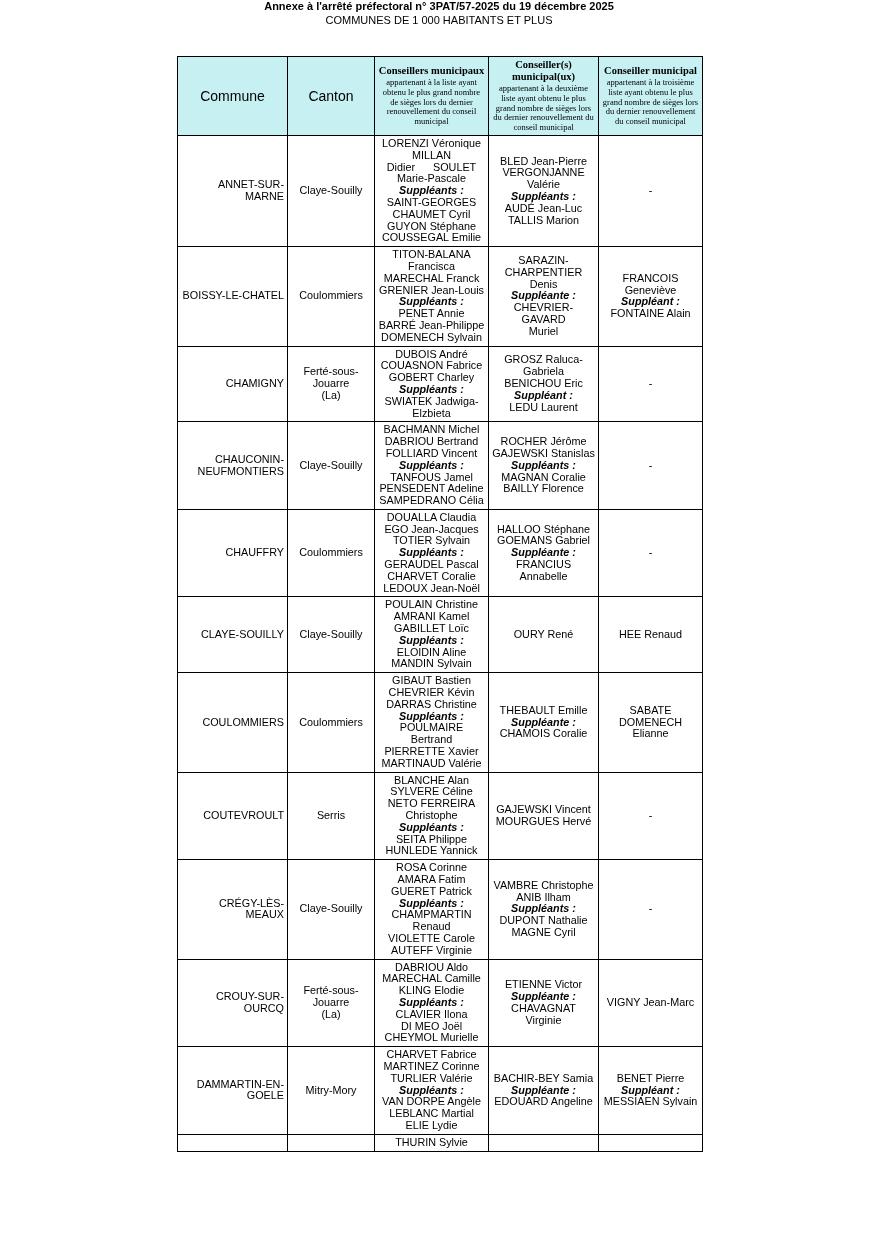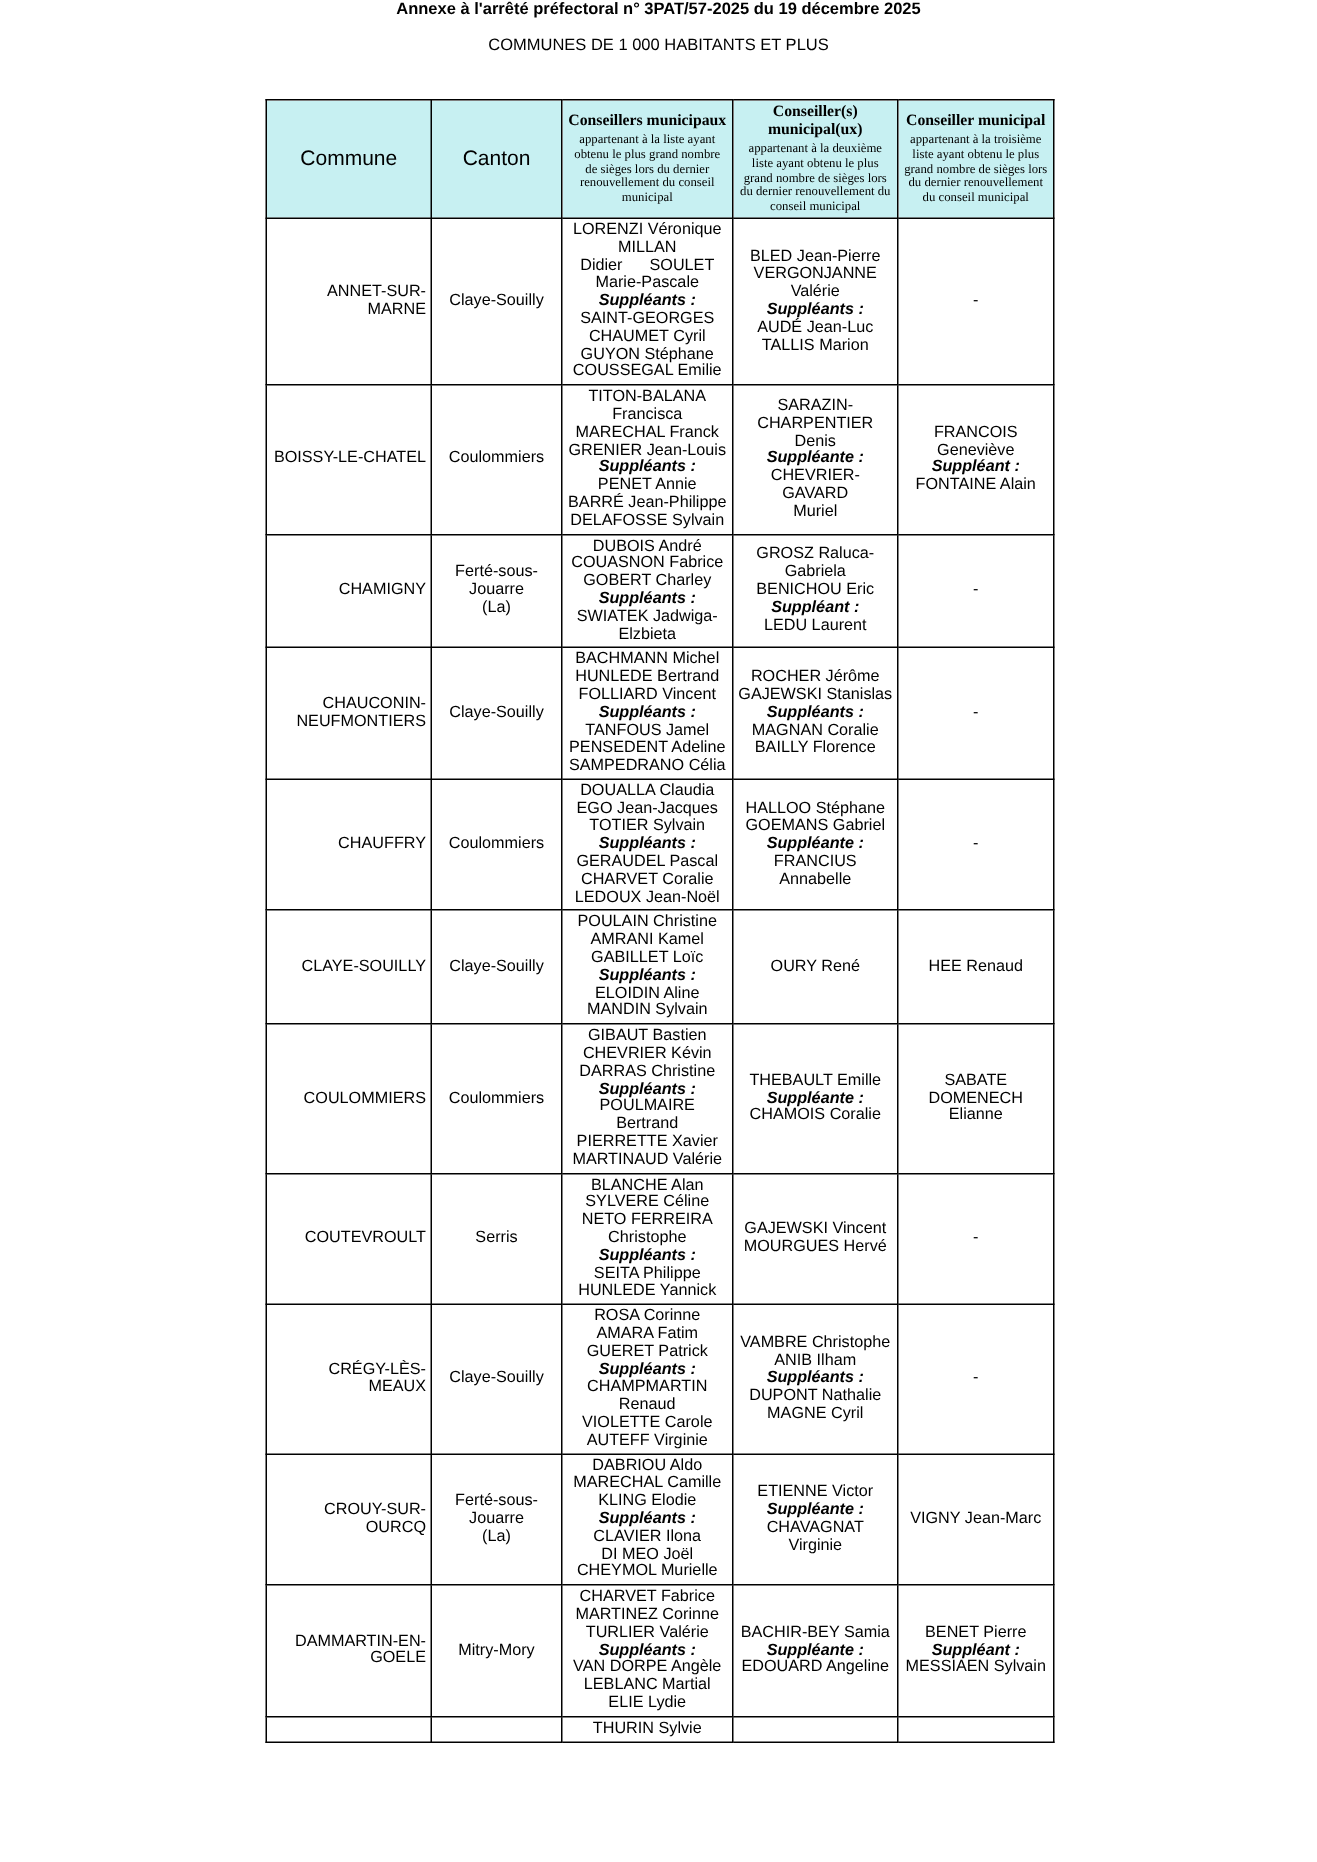--- a/index.html
+++ b/index.html
@@ -9,21 +9,21 @@
     font-family: "Liberation Sans", sans-serif;
     color: #000;
     position: relative;
   }
   .doc-title {
     text-align: center;
     font-weight: bold;
     font-size: 11px;
   }
   .doc-subtitle {
-    margin-top: 12px;
+    margin-top: 2px;
     text-align: center;
     font-size: 11px;
   }
   table.communes {
     border-collapse: collapse;
     table-layout: fixed;
     width: 525px;
     margin: 30px 0 0 177px;
   }
   table.communes col.c1 { width: 110px; }
@@ -141,21 +141,21 @@
           <td>
             <div class="line">Coulommiers</div>
           </td>
           <td>
             <div class="line">TITON-BALANA Francisca</div>
             <div class="line">MARECHAL Franck</div>
             <div class="line">GRENIER Jean-Louis</div>
             <div class="line"><span class="sup">Suppléants :</span></div>
             <div class="line">PENET Annie</div>
             <div class="line">BARRÉ Jean-Philippe</div>
-            <div class="line">DELAFOSSE Sylvain</div>
+            <div class="line">DOMENECH Sylvain</div>
           </td>
           <td>
             <div class="line">SARAZIN-</div>
             <div class="line">CHARPENTIER Denis</div>
             <div class="line"><span class="sup">Suppléante :</span></div>
             <div class="line">CHEVRIER-GAVARD</div>
             <div class="line">Muriel</div>
           </td>
           <td>
             <div class="line">FRANCOIS Geneviève</div>
@@ -191,21 +191,21 @@
         <tr>
           <td class="commune">
             <div class="line">CHAUCONIN-</div>
             <div class="line">NEUFMONTIERS</div>
           </td>
           <td>
             <div class="line">Claye-Souilly</div>
           </td>
           <td>
             <div class="line">BACHMANN Michel</div>
-            <div class="line">HUNLEDE Bertrand</div>
+            <div class="line">DABRIOU Bertrand</div>
             <div class="line">FOLLIARD Vincent</div>
             <div class="line"><span class="sup">Suppléants :</span></div>
             <div class="line">TANFOUS Jamel</div>
             <div class="line">PENSEDENT Adeline</div>
             <div class="line">SAMPEDRANO Célia</div>
           </td>
           <td>
             <div class="line">ROCHER Jérôme</div>
             <div class="line">GAJEWSKI Stanislas</div>
             <div class="line"><span class="sup">Suppléants :</span></div>

